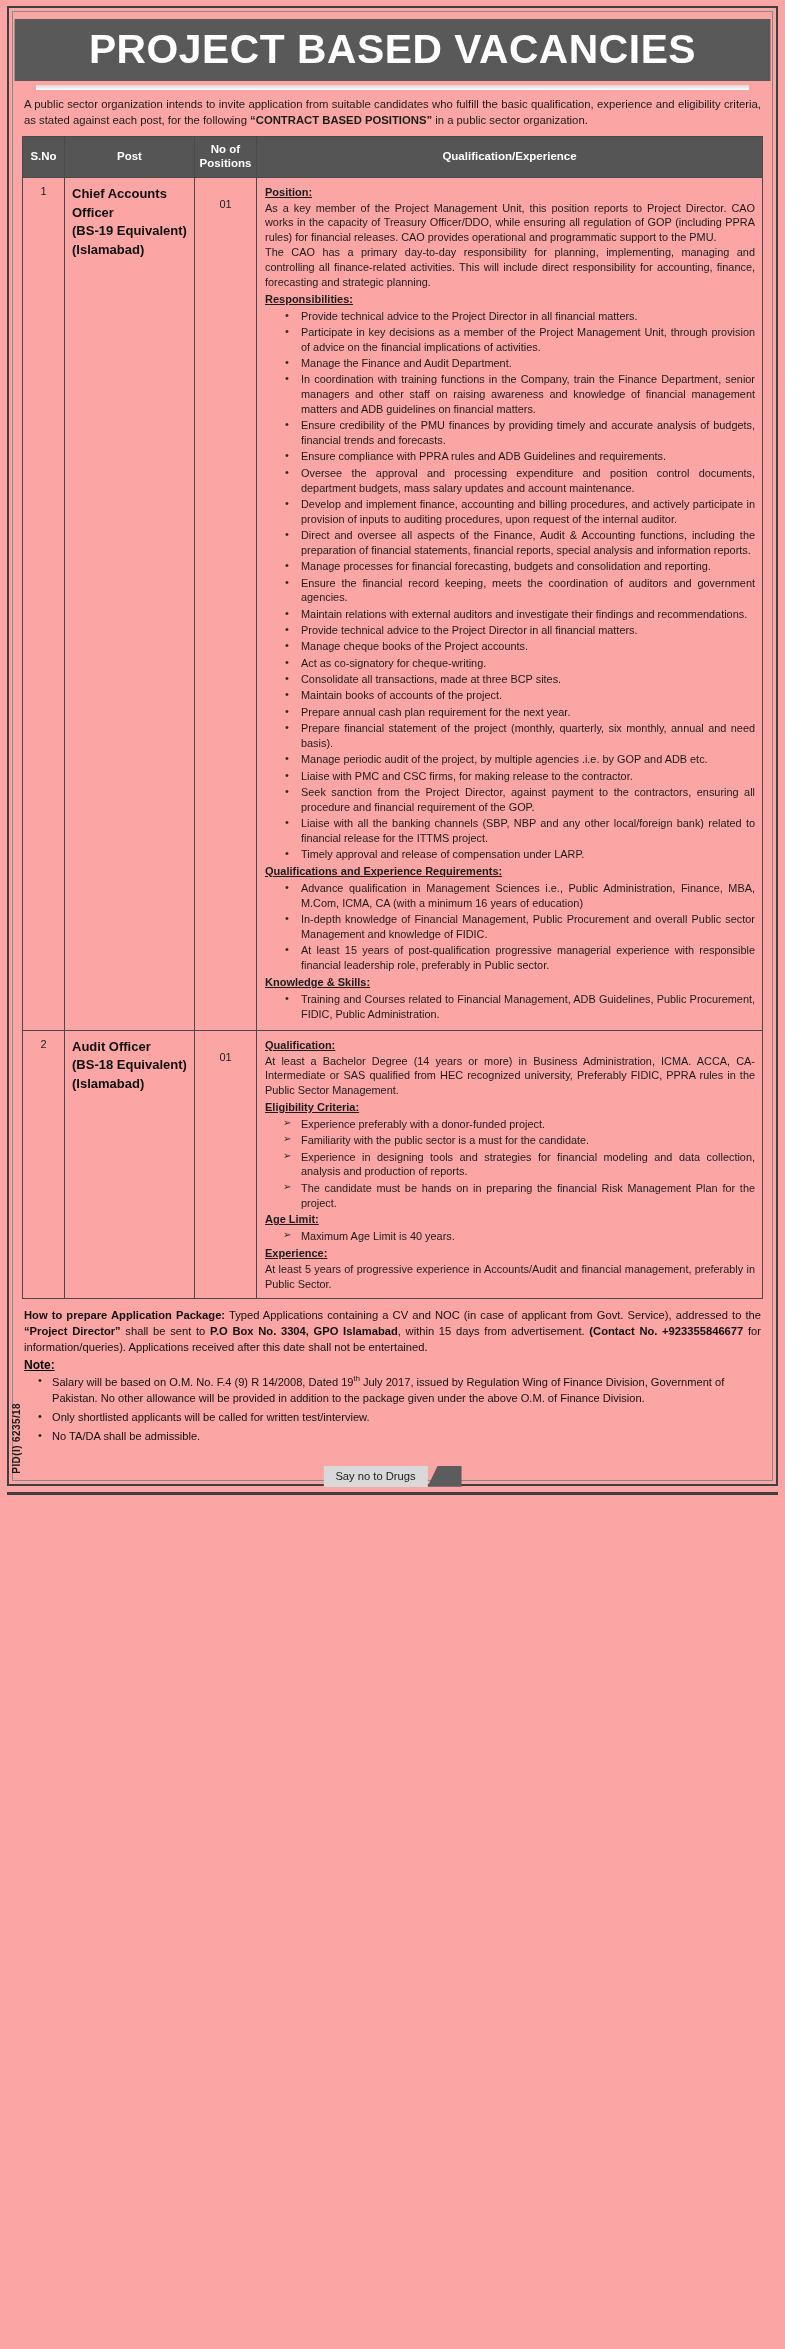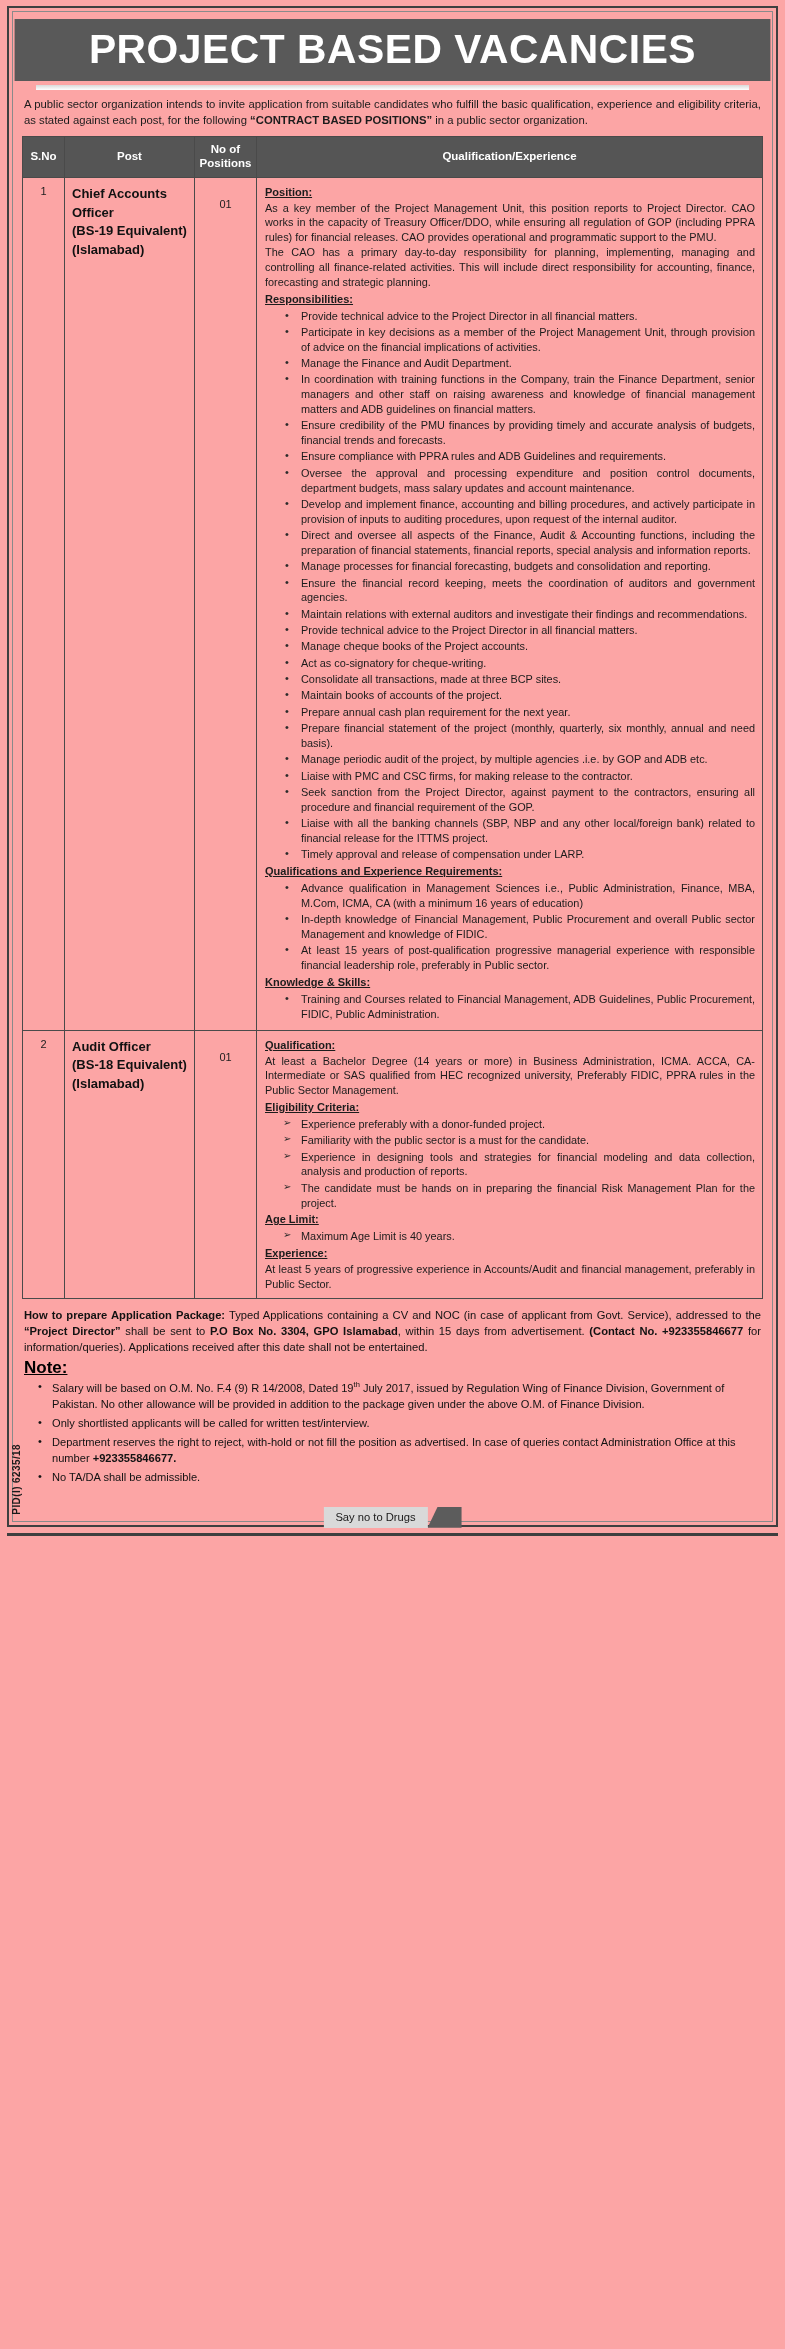--- a/index.html
+++ b/index.html
@@ -165,21 +165,21 @@
   
   .howto {
     font-size: 11.2px;
     line-height: 1.44;
     text-align: justify;
     margin: 8px 2px 3px 2px;
     color: #121212;
   }
   .howto b { font-weight: bold; }
   .note-head {
-    font-size: 17px;
+    font-size: 12px;
     font-weight: bold;
     text-decoration: underline;
     margin: 3px 2px 2px 2px;
     display: block;
   }
   ul.notes {
     list-style: none;
     margin: 0 2px 2px 2px;
     padding: 0 0 0 14px;
     font-size: 11.1px;
@@ -357,21 +357,20 @@
           </tr>
         </tbody>
       </table>
 
       <p class="howto"><b>How to prepare Application Package:</b><span> Typed Applications containing a CV and NOC (in case of applicant from Govt. Service), addressed to the </span><b>“Project Director”</b><span> shall be sent to </span><b>P.O Box No. 3304, GPO Islamabad</b><span>, within 15 days from advertisement. </span><b>(Contact No. +923355846677</b><span> for information/queries). Applications received after this date shall not be entertained.</span></p>
 
       <span class="note-head">Note:</span>
       <ul class="notes">
         <li><span>Salary will be based on O.M. No. F.4 (9) R 14/2008, Dated 19</span><sup>th</sup><span> July 2017, issued by Regulation Wing of Finance Division, Government of Pakistan. No other allowance will be provided in addition to the package given under the above O.M. of Finance Division.</span></li>
         <li><span>Only shortlisted applicants will be called for written test/interview.</span></li>
-        <li><span>Department reserves the right to reject, with-hold or not fill the position as advertised. In case of queries contact Administration Office at this number </span><b>+923355846677.</b></li>
         <li><span>No TA/DA shall be admissible.</span></li>
       </ul>
 
       <div class="drugs-row">
         <div class="drugs-tag">
           <div class="drugs-label">Say no to Drugs</div>
           <div class="drugs-flag"></div>
         </div>
       </div>
 

